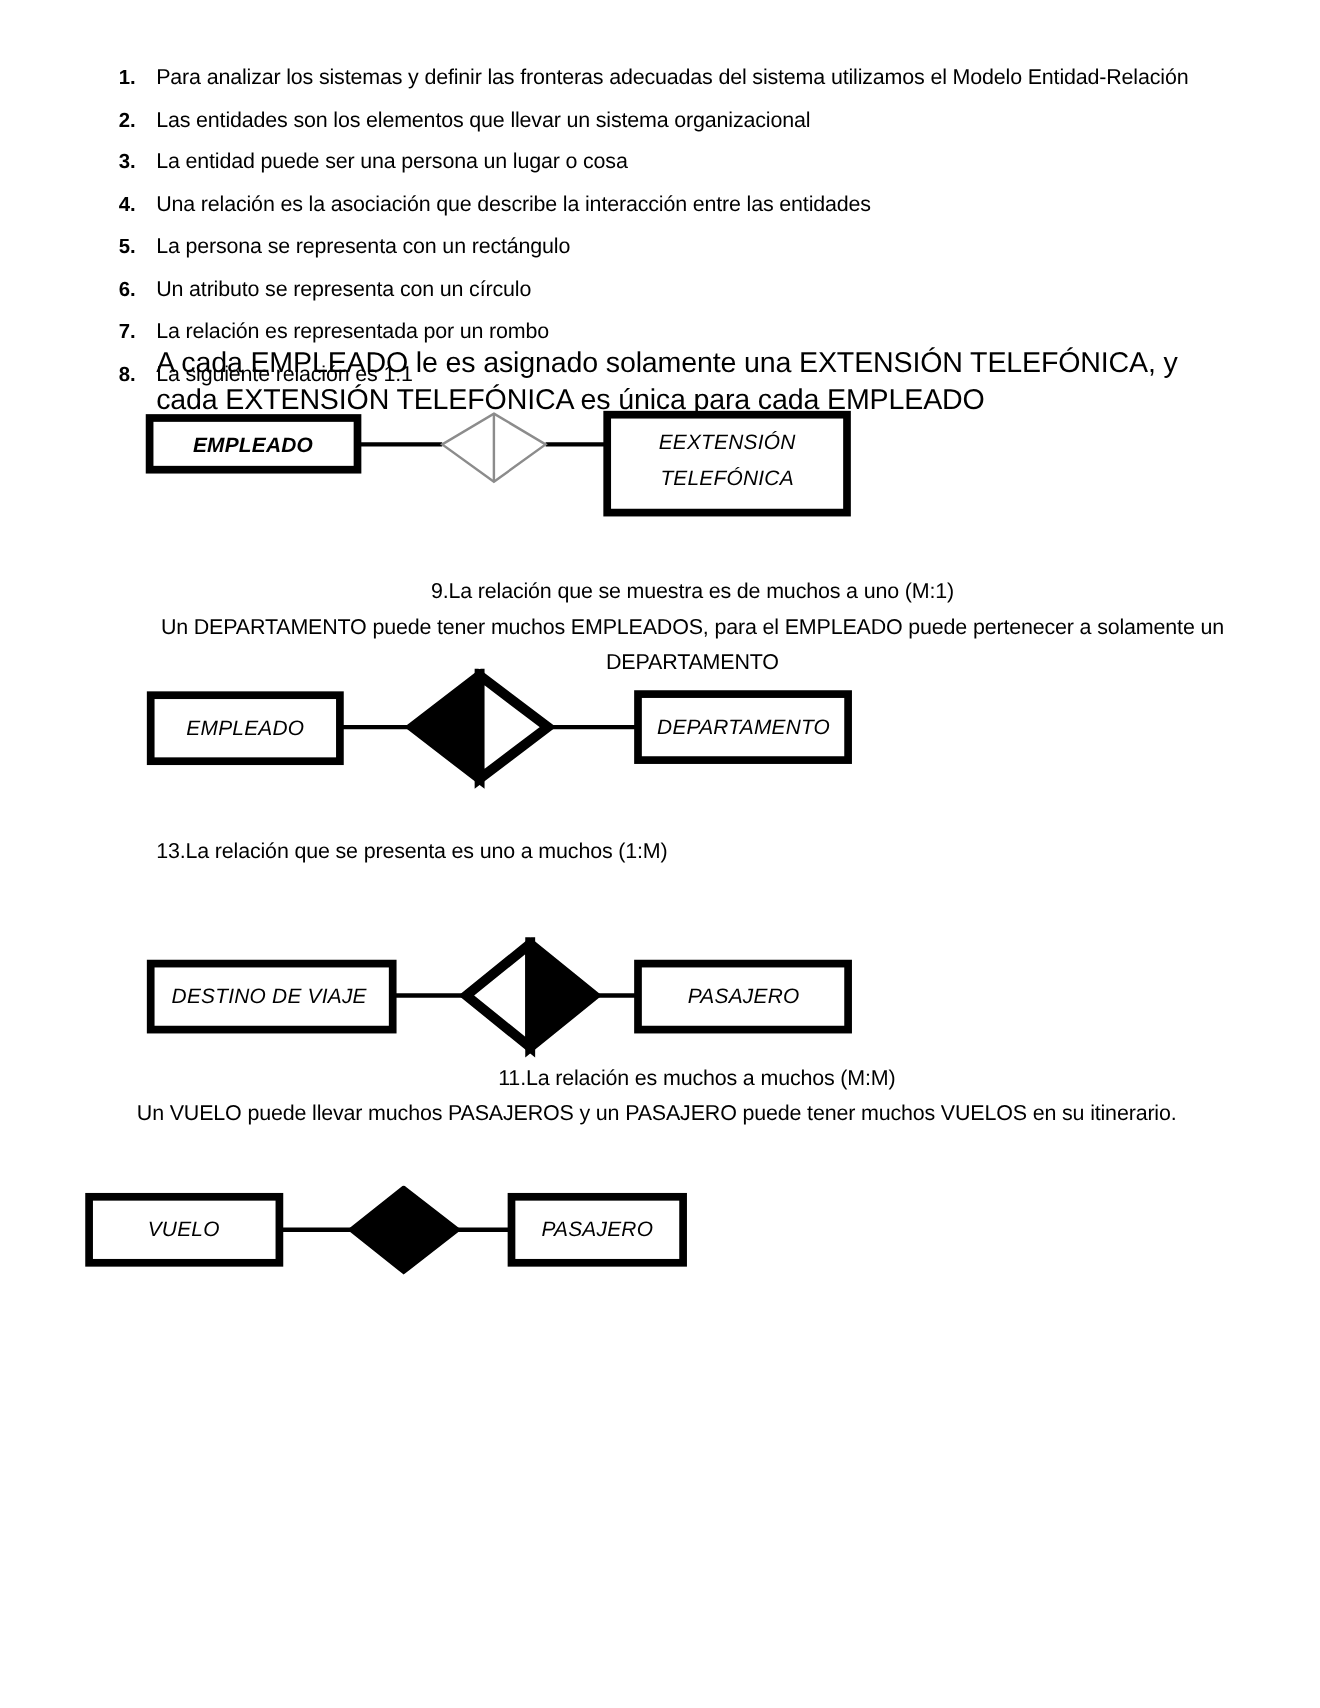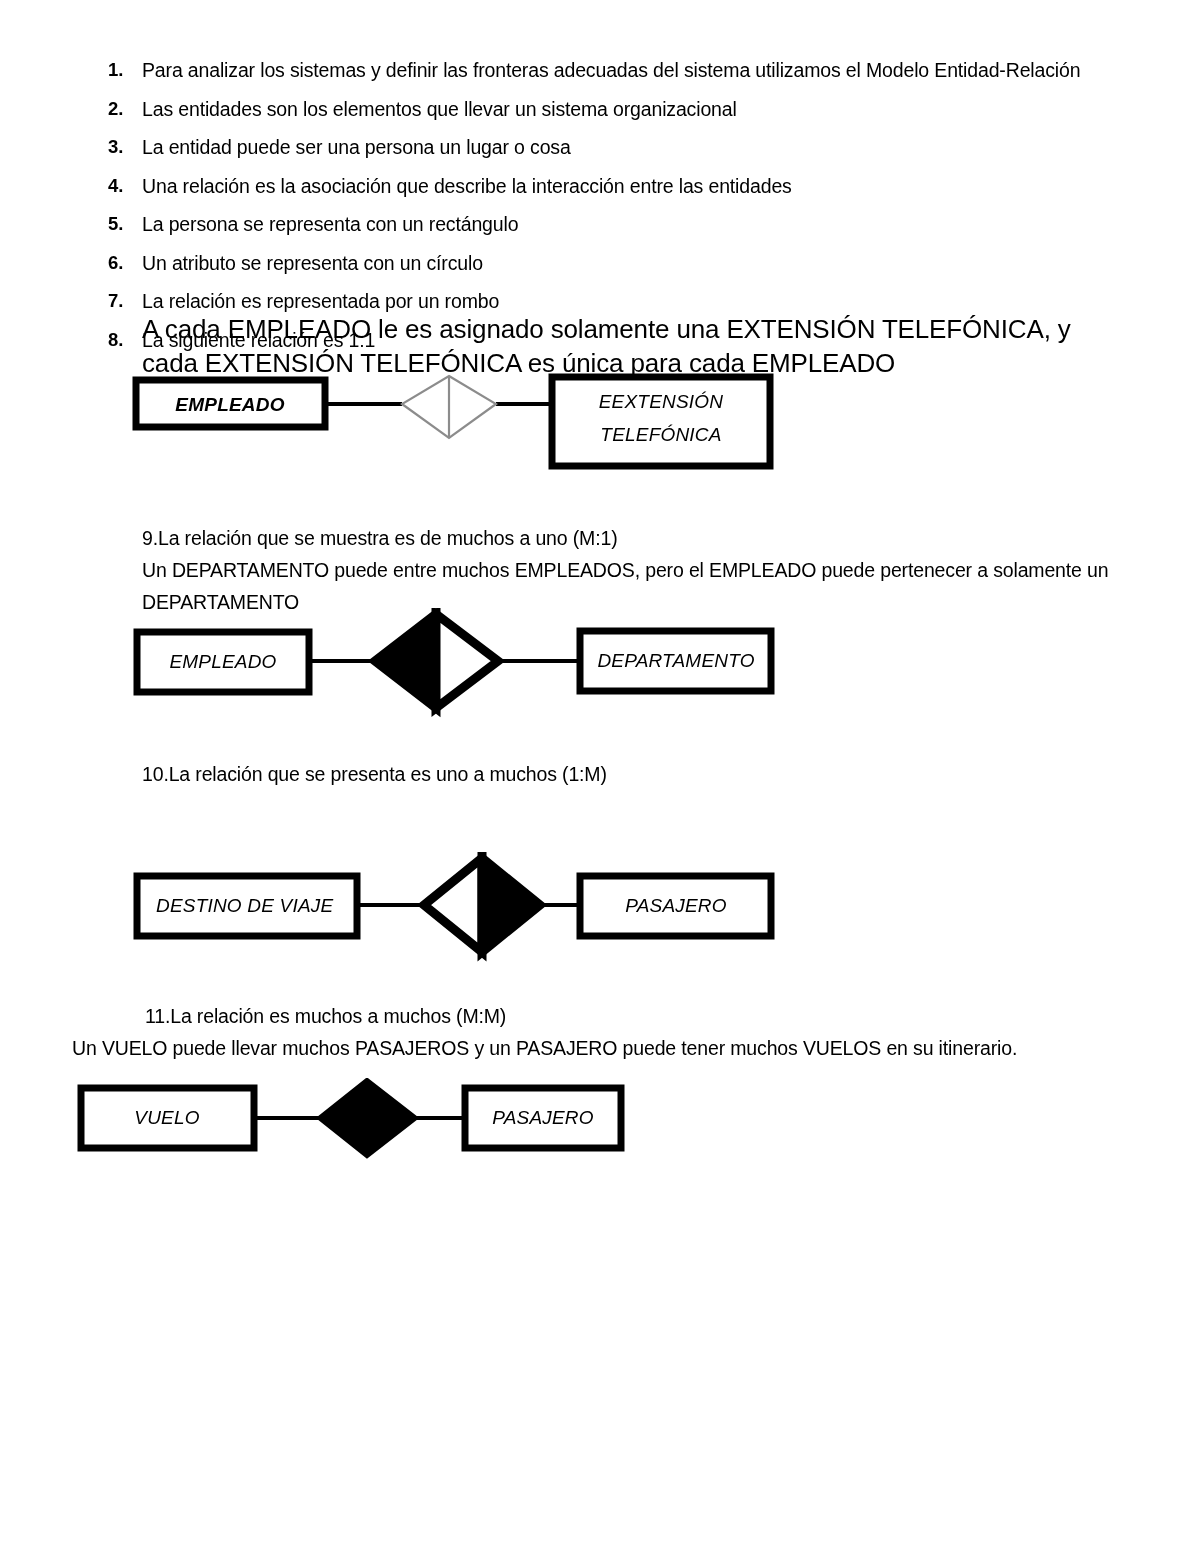--- a/index.html
+++ b/index.html
@@ -65,23 +65,23 @@
     line-height: 32px;
     letter-spacing: -0.15px;
   }
   .para-block .lead {
     display: block;
   }
   .para-block .body {
     display: block;
   }
 
-  #section9-text  { left: 142px; top: 522px; width: 975px; }
+  #section9-text  { left: 142px; top: 522px; width: 975px; text-align: center; }
   #section10-text { left: 142px; top: 758px; width: 975px; }
-  #section11-text { left: 72px;  top: 1000px; width: 1050px; }
+  #section11-text { left: 72px;  top: 964px; width: 1050px; text-align: center; }
   #section11-text .lead { margin-left: 73px; }
 
   
   .er-diagram {
     position: absolute;
     font-style: italic;
   }
   .er-svg {
     display: block;
   }
@@ -164,42 +164,42 @@
       <line x1="329" y1="8" x2="329" y2="70" stroke="#8c8c8c" stroke-width="2.2"></line>
 
       <rect x="432" y="9" width="218" height="89" fill="#ffffff" stroke="#000000" stroke-width="7"></rect>
       <text class="entity-label" x="541" y="40" text-anchor="middle">EEXTENSIÓN</text>
       <text class="entity-label" x="541" y="73" text-anchor="middle">TELEFÓNICA</text>
     </svg>
   </div>
 
   <div class="para-block" id="section9-text">
     <span class="lead">9.La relación que se muestra es de muchos a uno (M:1)</span>
-    <span class="body">Un DEPARTAMENTO puede entre muchos EMPLEADOS, pero el EMPLEADO puede pertenecer a solamente un DEPARTAMENTO</span>
+    <span class="body">Un DEPARTAMENTO puede tener muchos EMPLEADOS, para el EMPLEADO puede pertenecer a solamente un DEPARTAMENTO</span>
   </div>
 
   <div class="er-diagram" id="diagram-2">
     <svg class="er-svg" width="680" height="110" viewBox="0 0 680 110" xmlns="http://www.w3.org/2000/svg">
       <line x1="182" y1="53" x2="255" y2="53" stroke="#000000" stroke-width="4"></line>
       <line x1="378" y1="53" x2="460" y2="53" stroke="#000000" stroke-width="4"></line>
 
       <rect x="17" y="24" width="172" height="60" fill="#ffffff" stroke="#000000" stroke-width="7"></rect>
       <text class="entity-label" x="103" y="60" text-anchor="middle">EMPLEADO</text>
 
       <polygon points="316,6 316,100 255,53" fill="#000000" stroke="#000000" stroke-width="9" stroke-linejoin="miter"></polygon>
       <polygon points="316,6 378,53 316,100" fill="#ffffff" stroke="#000000" stroke-width="9" stroke-linejoin="miter"></polygon>
       <line x1="316" y1="6" x2="316" y2="100" stroke="#000000" stroke-width="7"></line>
 
       <rect x="460" y="23" width="191" height="60" fill="#ffffff" stroke="#000000" stroke-width="7"></rect>
       <text class="entity-label" x="556" y="59" text-anchor="middle">DEPARTAMENTO</text>
     </svg>
   </div>
 
   <div class="para-block" id="section10-text">
-    <span class="lead">10.La relación que se presenta es uno a muchos (1:M)</span>
+    <span class="lead">13.La relación que se presenta es uno a muchos (1:M)</span>
   </div>
 
   <div class="er-diagram" id="diagram-3">
     <svg class="er-svg" width="680" height="110" viewBox="0 0 680 110" xmlns="http://www.w3.org/2000/svg">
       <line x1="232" y1="53" x2="304" y2="53" stroke="#000000" stroke-width="4"></line>
       <line x1="420" y1="53" x2="460" y2="53" stroke="#000000" stroke-width="4"></line>
 
       <rect x="17" y="24" width="220" height="60" fill="#ffffff" stroke="#000000" stroke-width="7"></rect>
       <text class="entity-label" x="36" y="60" text-anchor="start">DESTINO DE VIAJE</text>
 

